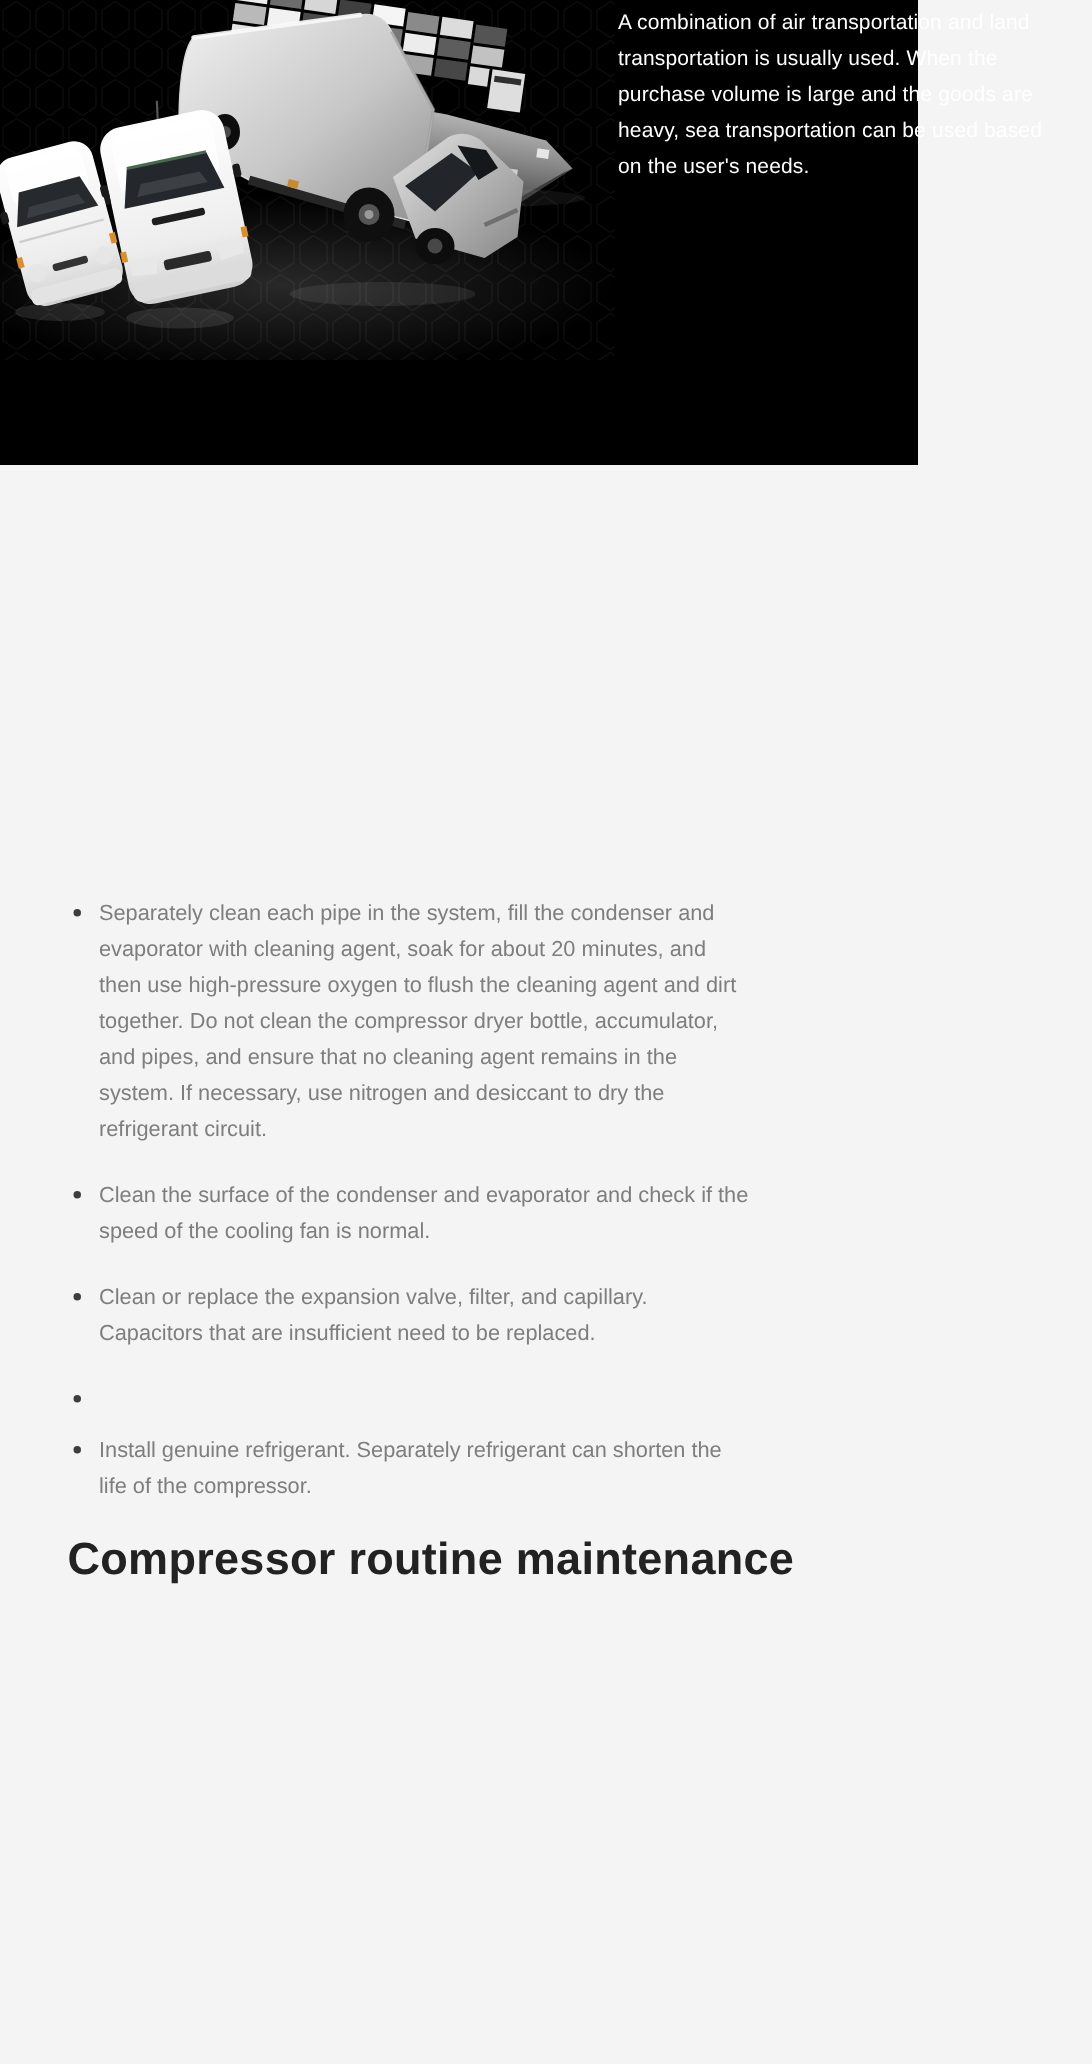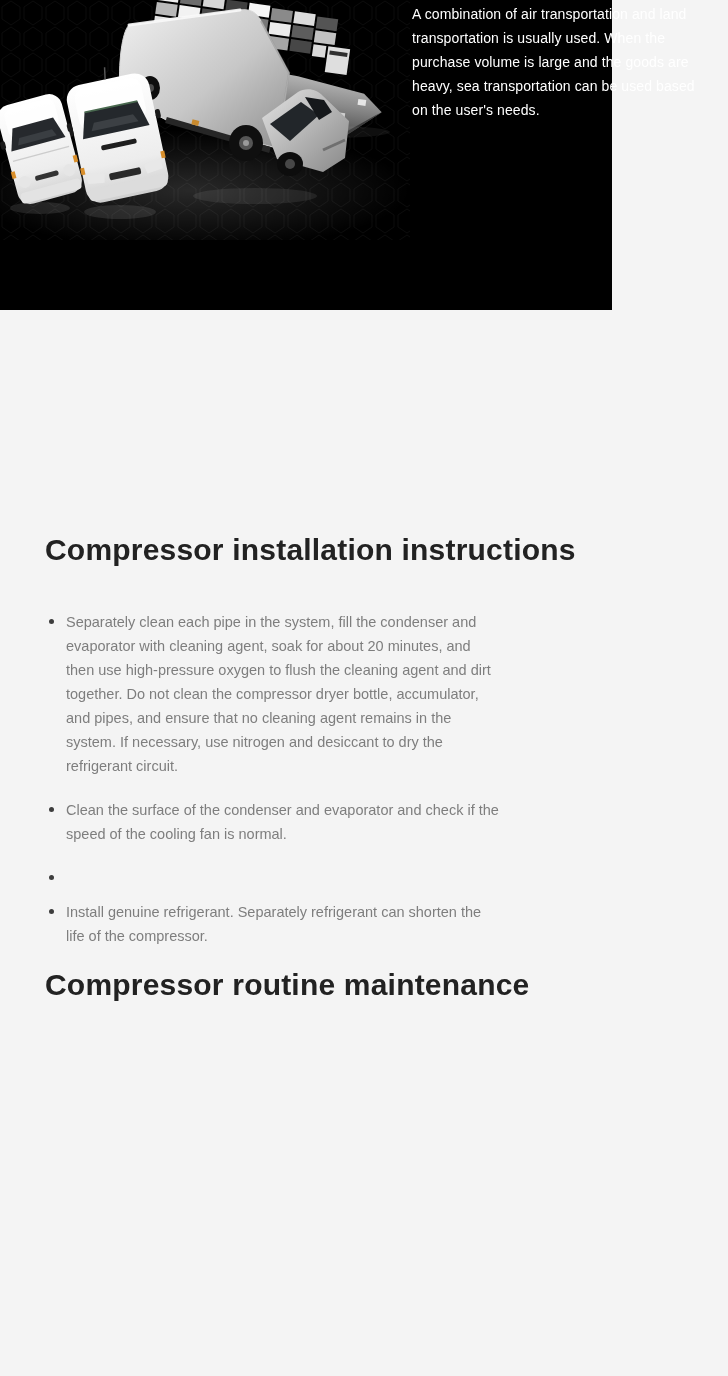--- a/index.html
+++ b/index.html
@@ -40,21 +40,21 @@
   }
   .section-title {
     font-size: 30px;
     line-height: 33px;
     font-weight: 700;
     color: #222222;
     letter-spacing: 0.2px;
   }
   .instruction-list {
     list-style: none;
-    margin: 44px 0 0 4px;
+    margin: 64px 0 0 4px;
   }
   .instruction-list li {
     display: flex;
     gap: 12px;
     margin-bottom: 20px;
   }
   .dot {
     flex: 0 0 auto;
     width: 5px; height: 5px;
     margin-top: 9px;
@@ -203,30 +203,33 @@
 
       <ellipse cx="40" cy="208" rx="30" ry="6" fill="#ffffff" opacity="0.10"></ellipse>
       <ellipse cx="120" cy="212" rx="36" ry="7" fill="#ffffff" opacity="0.10"></ellipse>
       <ellipse cx="255" cy="196" rx="62" ry="8" fill="#ffffff" opacity="0.08"></ellipse>
     </svg>
 
     <p class="hero-copy">A combination of air transportation and land transportation is usually used. When the purchase volume is large and the goods are heavy, sea transportation can be used based on the user's needs.</p>
   </header>
 
   <main class="content">
-    <h1 class="section-title">Compressor installation instructions</h1>
 
     <ul class="instruction-list">
       <li>
         <span class="dot"></span>
         <span class="item-text">Separately clean each pipe in the system, fill the condenser and evaporator with cleaning agent, soak for about 20 minutes, and then use high-pressure oxygen to flush the cleaning agent and dirt together. Do not clean the compressor dryer bottle, accumulator, and pipes, and ensure that no cleaning agent remains in the system. If necessary, use nitrogen and desiccant to dry the refrigerant circuit.</span>
       </li>
       <li>
         <span class="dot"></span>
         <span class="item-text">Clean the surface of the condenser and evaporator and check if the speed of the cooling fan is normal.</span>
+      </li>
+      <li>
+        <span class="dot"></span>
+        <span class="item-text">Clean or replace the expansion valve, filter, and capillary. Capacitors that are insufficient need to be replaced.</span>
       </li>
       <li>
         <span class="dot"></span>
       </li>
       <li>
         <span class="dot"></span>
         <span class="item-text">Install genuine refrigerant. Separately refrigerant can shorten the life of the compressor.</span>
       </li>
     </ul>
 

